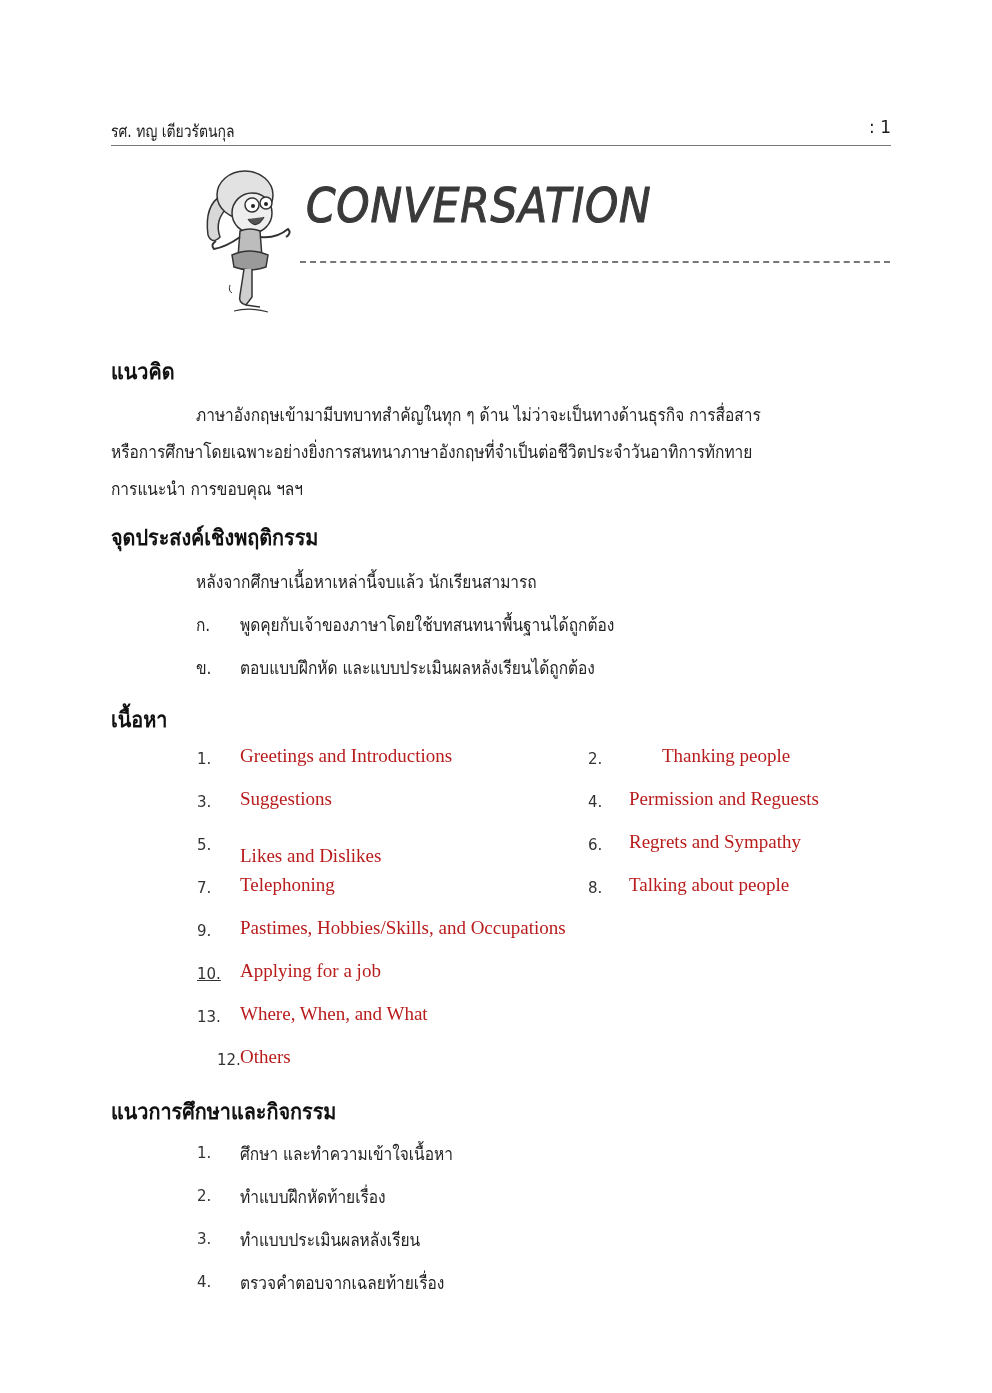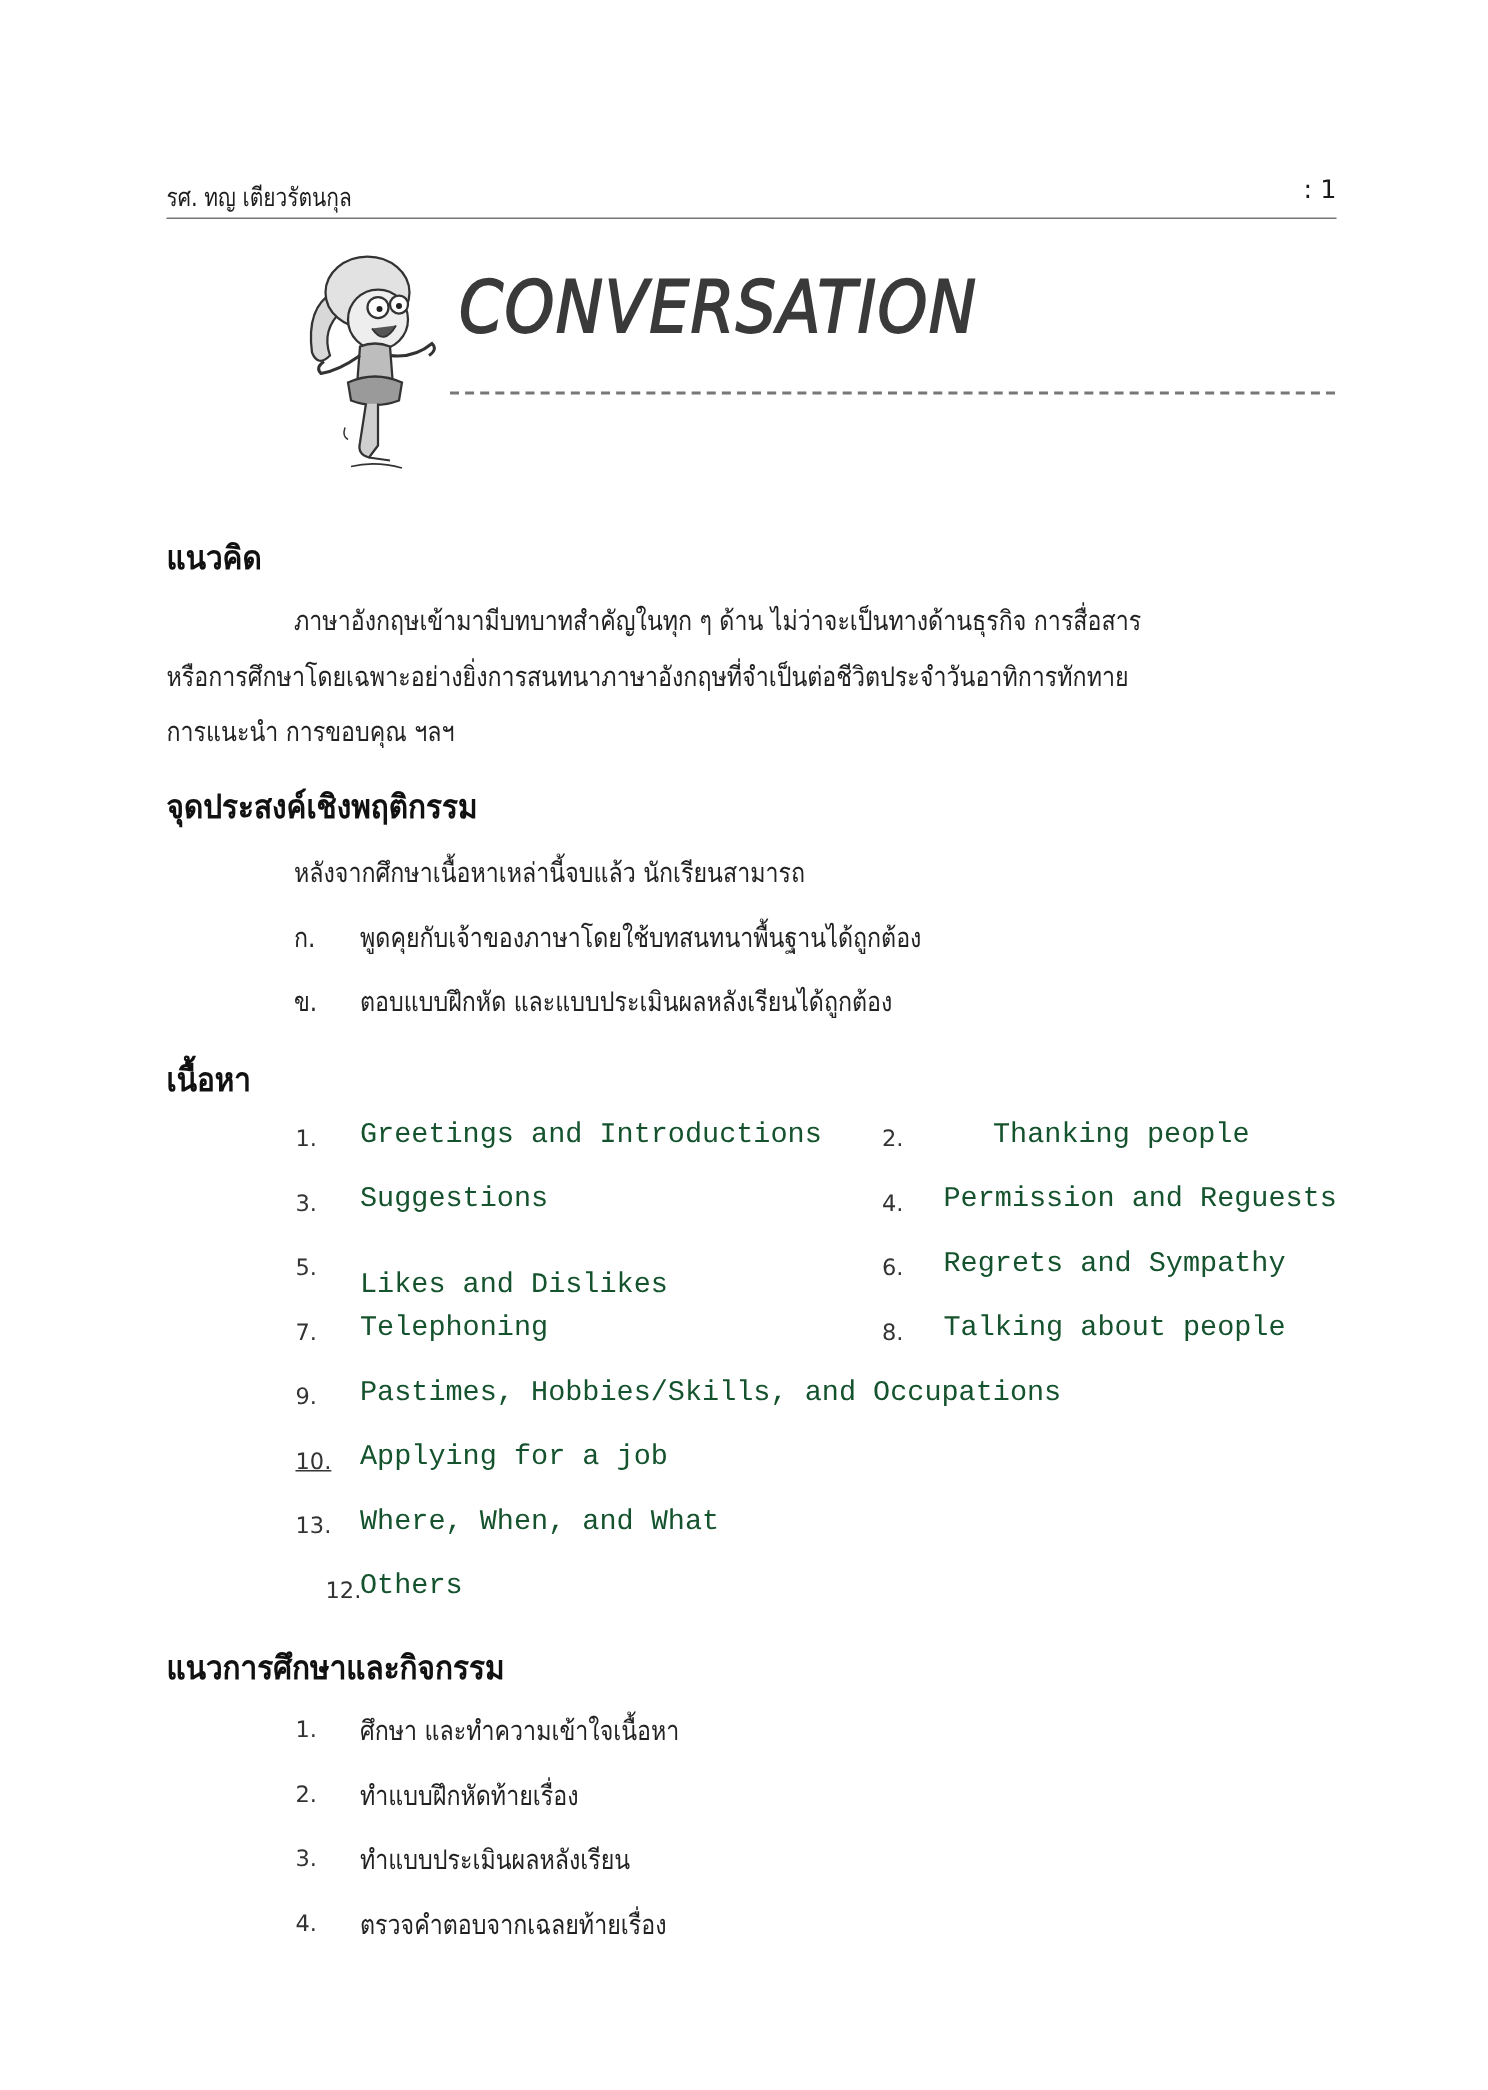--- a/index.html
+++ b/index.html
@@ -8,21 +8,21 @@
   .header .author { position: absolute; left: 0; top: 2px; font-size: 17px; font-family: "DejaVu Sans", sans-serif; transform: scaleX(0.82); transform-origin: left; }
   .header .pageno { position: absolute; right: 0; top: 2px; font-size: 17px; }
   .banner { position: absolute; left: 200px; top: 165px; width: 692px; height: 160px; text-decoration: underline; }
   .mascot { position: absolute; left: 0; top: 0; width: 110px; height: 155px; }
   .title { position: absolute; left: 106px; top: 12px; font-size: 48px; font-family: "DejaVu Sans", sans-serif; font-style: italic; font-weight: normal; color: #3a3a3a; letter-spacing: 1px; -webkit-text-stroke: 1.2px #3a3a3a; transform: scaleX(0.88); transform-origin: left; }
   .dashline { position: absolute; left: 100px; top: 96px; width: 590px; border-top: 2px dashed #777; }
   h2 { position: absolute; margin: 0; font-size: 22px; font-weight: bold; font-family: "DejaVu Sans", sans-serif; color: #111; transform: scaleX(0.9); transform-origin: left; }
   .para { position: absolute; font-size: 18px; font-family: "DejaVu Sans", sans-serif; line-height: 37px; color: #222; transform-origin: left; }
   .thai { transform: scaleX(0.86); transform-origin: left; }
   .num { position: absolute; font-size: 15px; font-family: "DejaVu Sans", sans-serif; color: #333; }
-  .etext { position: absolute; font-size: 19px; font-family: Liberation Mono, monospace; color: #14532d; }
+  .etext { position: absolute; font-size: 19px; font-family: Liberation Serif, serif; color: #b91c1c; }
   .ttext { position: absolute; font-size: 18px; font-family: "DejaVu Sans", sans-serif; color: #222; transform: scaleX(0.86); transform-origin: left; white-space: nowrap; }
 </style>
 </head>
 <body>
 
 <div class="header">
   <span class="author">รศ. ทญ  เตียวรัตนกุล</span>
   <span class="pageno">: 1</span>
 </div>
 

